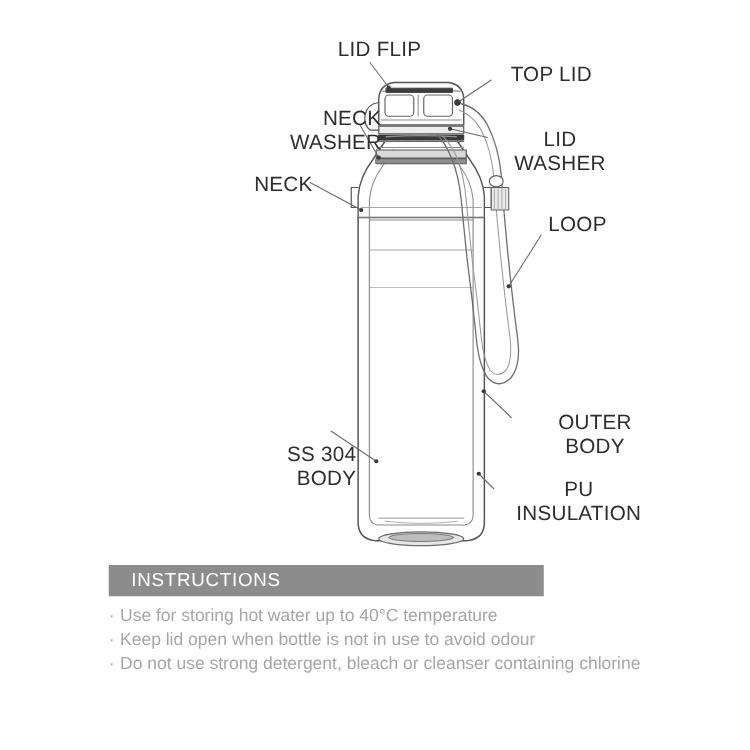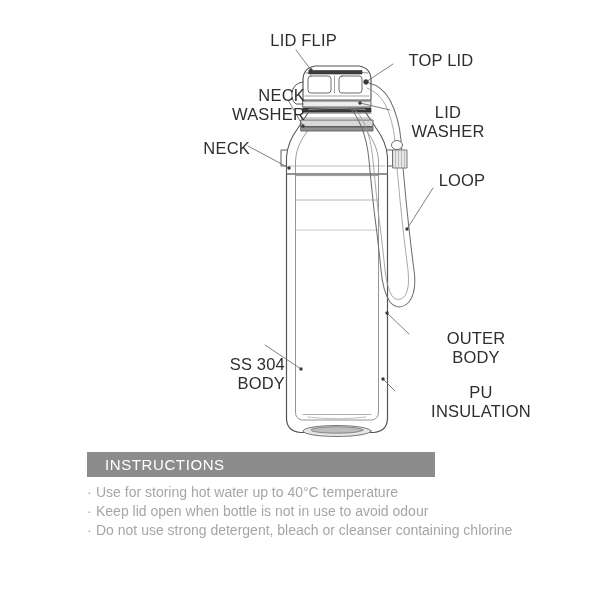--- a/index.html
+++ b/index.html
@@ -241,21 +241,21 @@
     <div class="callout left" style="left:185px; top:86px;  width:120px;">NECK
 WASHER</div>
     <div class="callout right" style="left:393px; top:103px; width:110px;">LID
 WASHER</div>
     <div class="callout left" style="left:190px; top:139px; width:60px;">NECK</div>
     <div class="callout right" style="left:427px; top:171px; width:70px;">LOOP</div>
     <div class="callout left" style="left:190px; top:319px; width:95px;margin-top:36px;">SS 304
 BODY</div>
     <div class="callout right" style="left:416px; top:329px; width:100px;margin-left:10px;">OUTER
 BODY</div>
-    <div class="callout right" style="left:398px; top:383px; width:130px;margin-left:18px;">PU
+    <div class="callout right" style="left:398px; top:383px; width:130px;">PU
 INSULATION</div>
 
   </div>
 
   <div id="instructions-panel">
     <div id="instructions-header">
       <div id="instructions-header-label">INSTRUCTIONS</div>
     </div>
     <ul id="instructions-list">
         <li><span class="bullet-dot">·</span><span>Use for storing hot water up to 40°C temperature</span></li>

